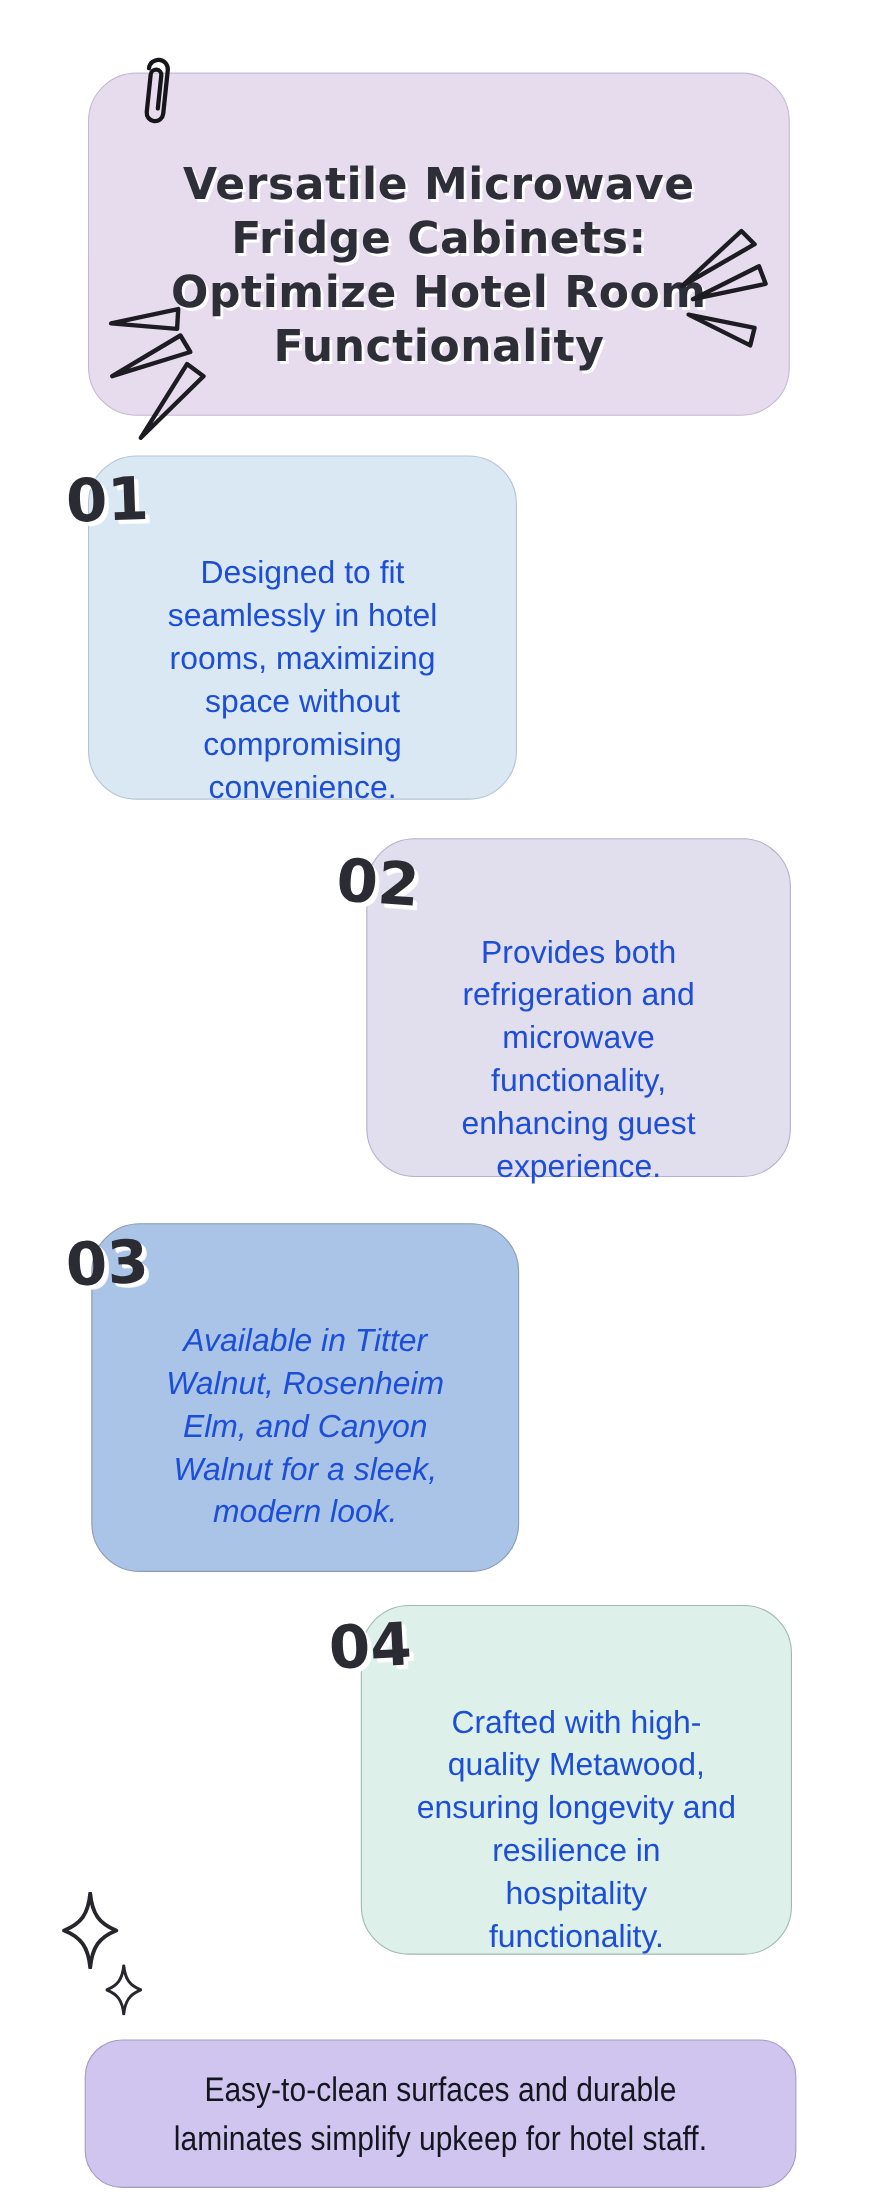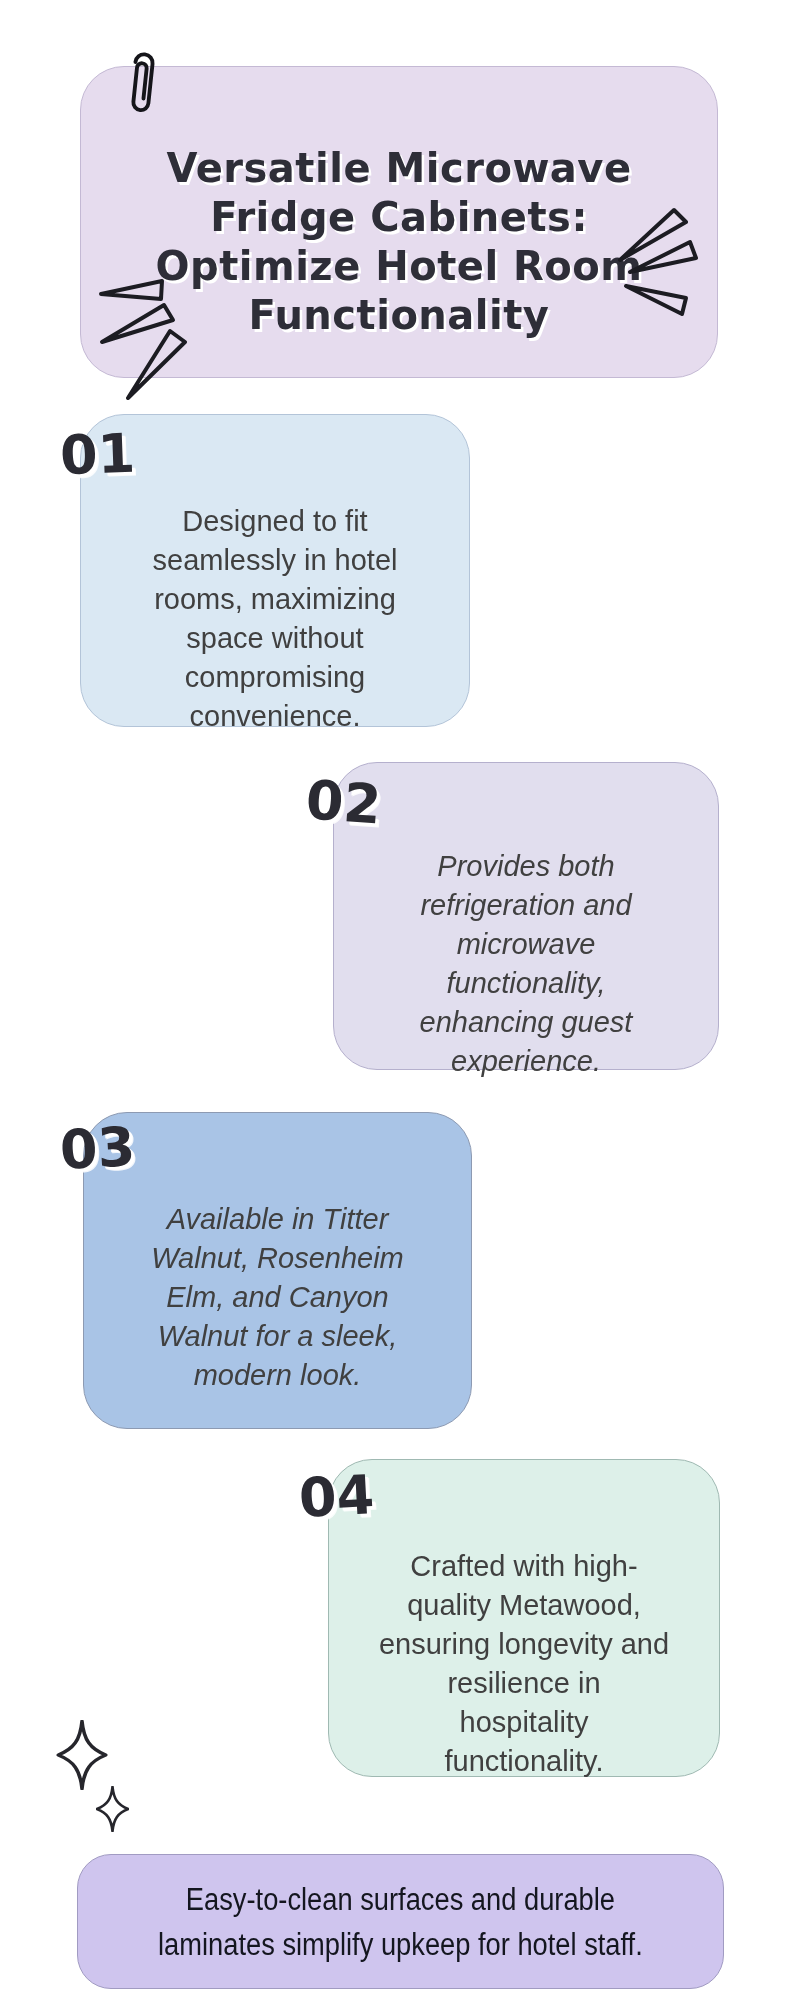--- a/index.html
+++ b/index.html
@@ -14,21 +14,21 @@
     letter-spacing:.5px;color:#2e2e38;text-shadow:2.5px 2.5px 0 #ffffff;
   }
 
   .c1{left:80px;top:410px;width:390px;height:313px;border-color:#b3c4d8;}
   .c2{left:333px;top:758px;width:386px;height:308px;border-color:#b5b0cd;}
   .c3{left:83px;top:1108px;width:389px;height:317px;border-color:#8d9ab2;}
   .c4{left:328px;top:1455px;width:392px;height:318px;border-color:#9fb9b2;}
 
   .body{
     position:absolute;left:12px;right:12px;text-align:center;white-space:pre-line;
-    font-size:29px;line-height:39px;color:#404040;
+    font-size:29px;line-height:39px;color:#1d4ed8;
   }
   .c1 .body{top:58px}
   .c2 .body{top:55px}
   .c3 .body{top:58px}
   .c4 .body{top:58px}
 
   .num{
     position:absolute;font-family:"DejaVu Sans",sans-serif;font-weight:bold;font-size:54px;
     line-height:1;color:#2b2b33;text-shadow:3px 3px 0 #ffffff,4px 4px 0 rgba(255,255,255,.85);z-index:3;
   }
@@ -95,21 +95,21 @@
   <section class="card c1" style="background-color: rgb(218, 232, 243);">
     <p class="body">Designed to fit
 seamlessly in hotel
 rooms, maximizing
 space without
 compromising
 convenience.</p>
   </section>
   <span class="num num-1">01</span>
 
-  <section class="card c2" style="background-color: rgb(225, 222, 238); font-style: italic;">
+  <section class="card c2" style="background-color: rgb(225, 222, 238);">
     <p class="body">Provides both
 refrigeration and
 microwave
 functionality,
 enhancing guest
 experience.</p>
   </section>
   <span class="num num-2">02</span>
 
   <section class="card c3" style="background-color: rgb(169, 196, 230); font-style: italic;">

